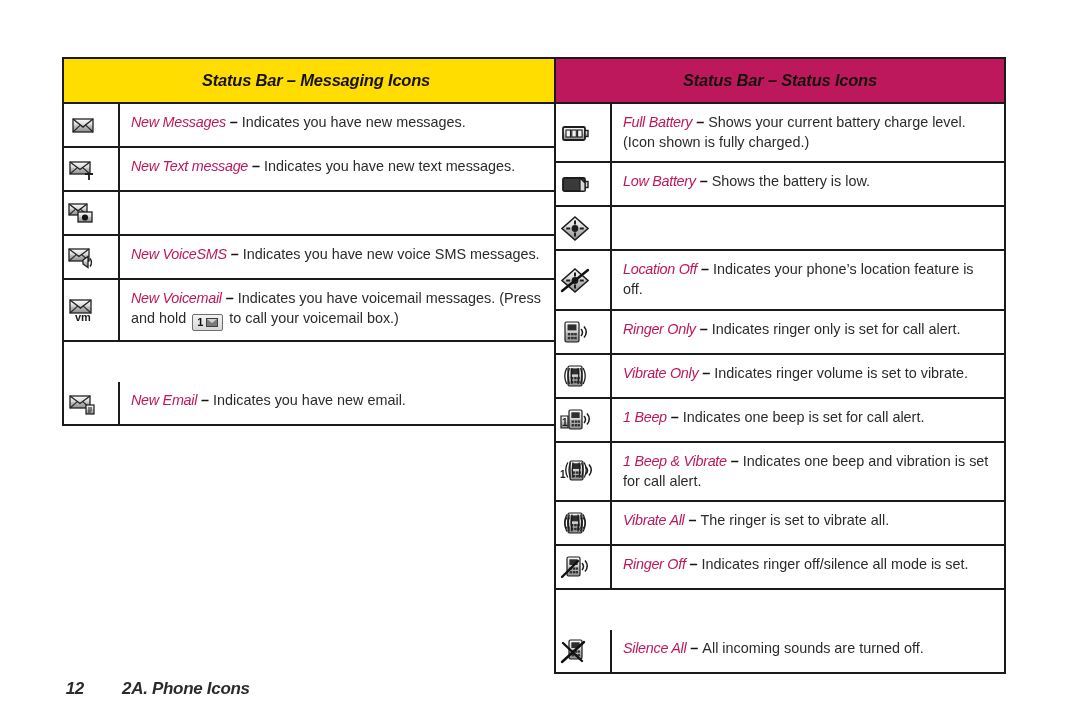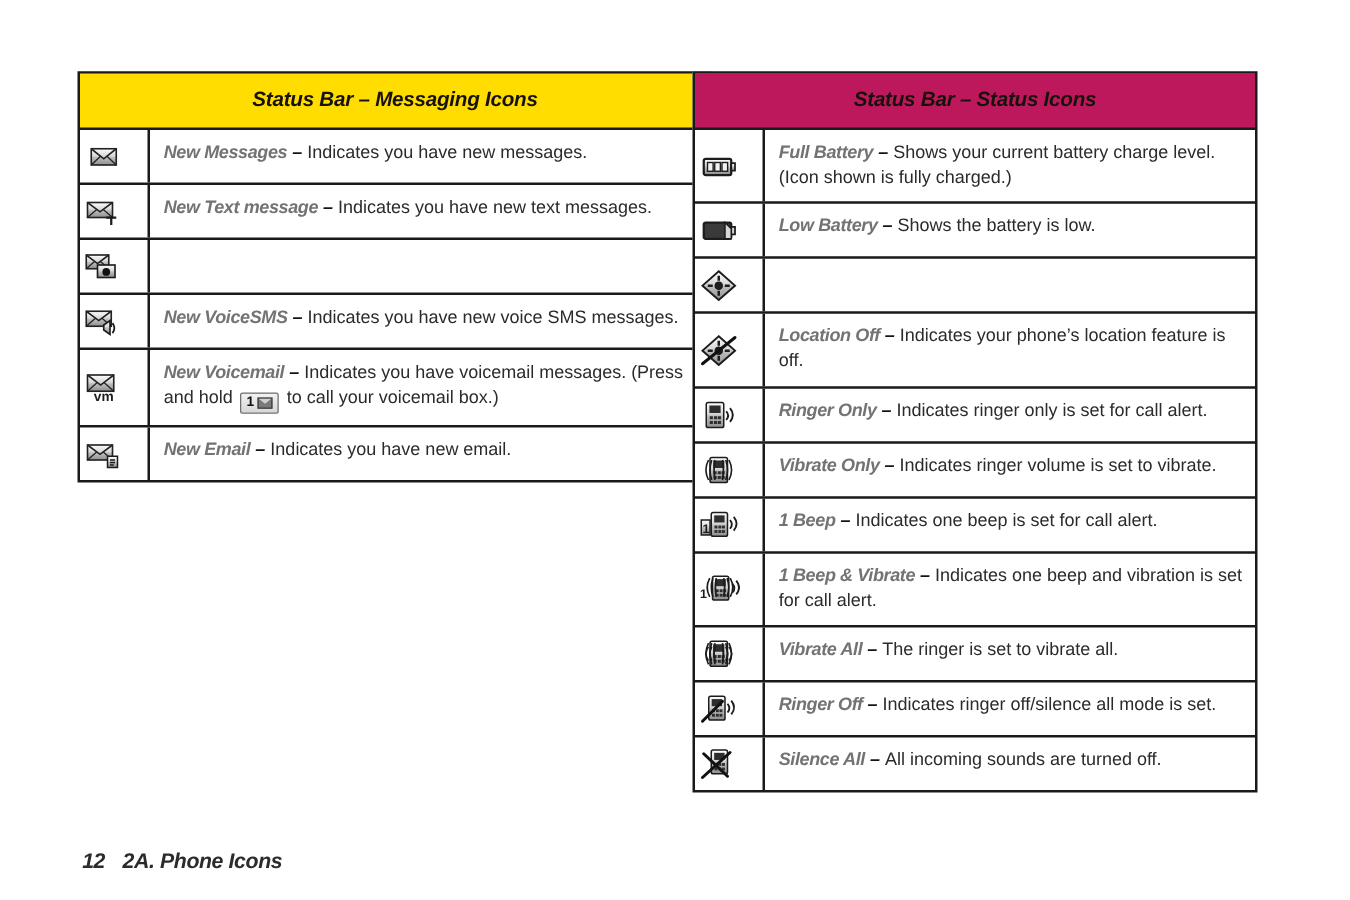--- a/index.html
+++ b/index.html
@@ -45,43 +45,43 @@
   }
 
   .tbl-body { display: block; }
 
   .row {
     display: flex;
     align-items: stretch;
     border-bottom: 2.5px solid #1a1a1a;
     box-sizing: border-box;
   }
-  .row:last-child { border-bottom: none; }
+  .row:last-child { border-bottom: none; margin-top: 40px; }
 
   .cell-icon {
     width: 56px;
     min-width: 56px;
     border-right: 2.5px solid #1a1a1a;
     display: flex;
     align-items: center;
     padding: 7px 2px;
     box-sizing: border-box;
   }
   .cell-desc {
     flex: 1;
     padding: 8px 9px 9px 11px;
     font-size: 14.4px;
     line-height: 1.40;
     box-sizing: border-box;
     color: #2b2b2b;
   }
   .cell-desc .nm {
     font-style: italic;
-    font-weight: bold;
-    color: #737373;
+    font-weight: normal;
+    color: #be185d;
     letter-spacing: -0.3px;
   }
   .cell-desc .dash {
     font-style: italic;
     font-weight: bold;
     color: #17120c;
   }
 
   
   .keycap {
@@ -128,21 +128,21 @@
     position: absolute;
     left: 48px;
     top: 659px;
     font-size: 17px;
     font-style: italic;
     font-weight: bold;
     letter-spacing: -0.3px;
     color: #2b2b2b;
     white-space: pre;
   }
-  #page-footer .pg-num { margin-right: 14px; }
+  #page-footer .pg-num { margin-right: 38px; }
 </style>
 </head>
 <body>
 
 <div class="page">
 
   <div class="icon-table" id="table-messaging">
     <div class="tbl-head" style="background: rgb(255, 221, 0);">Status Bar – Messaging Icons</div>
     <div class="tbl-body">
         <div class="row">

